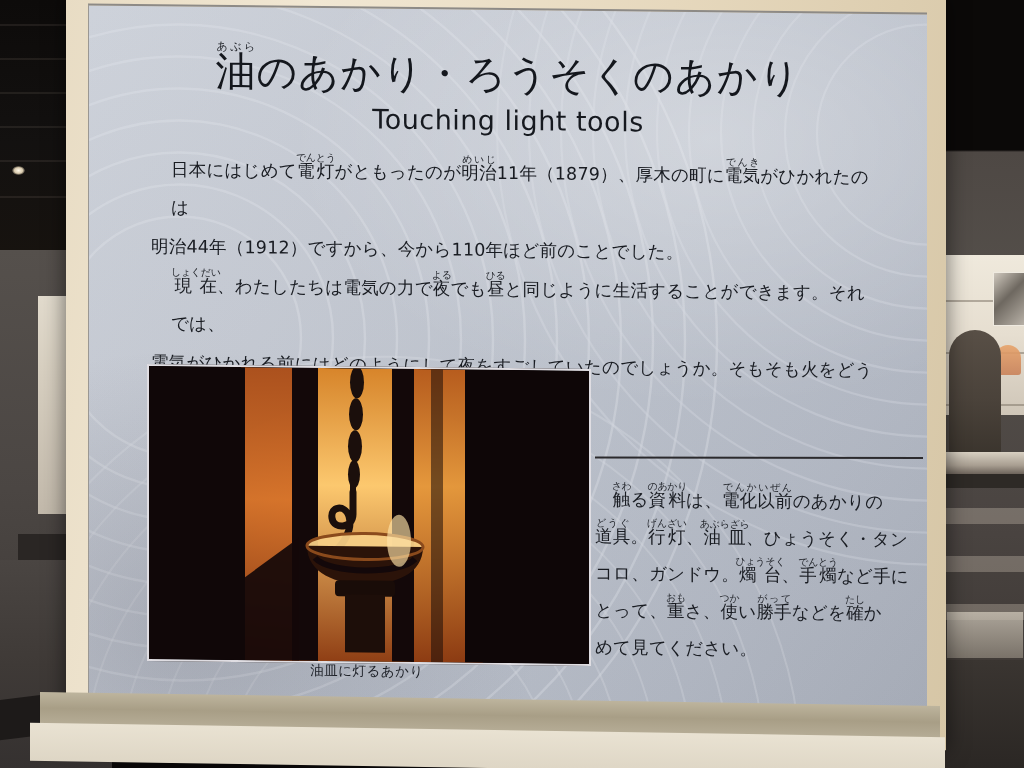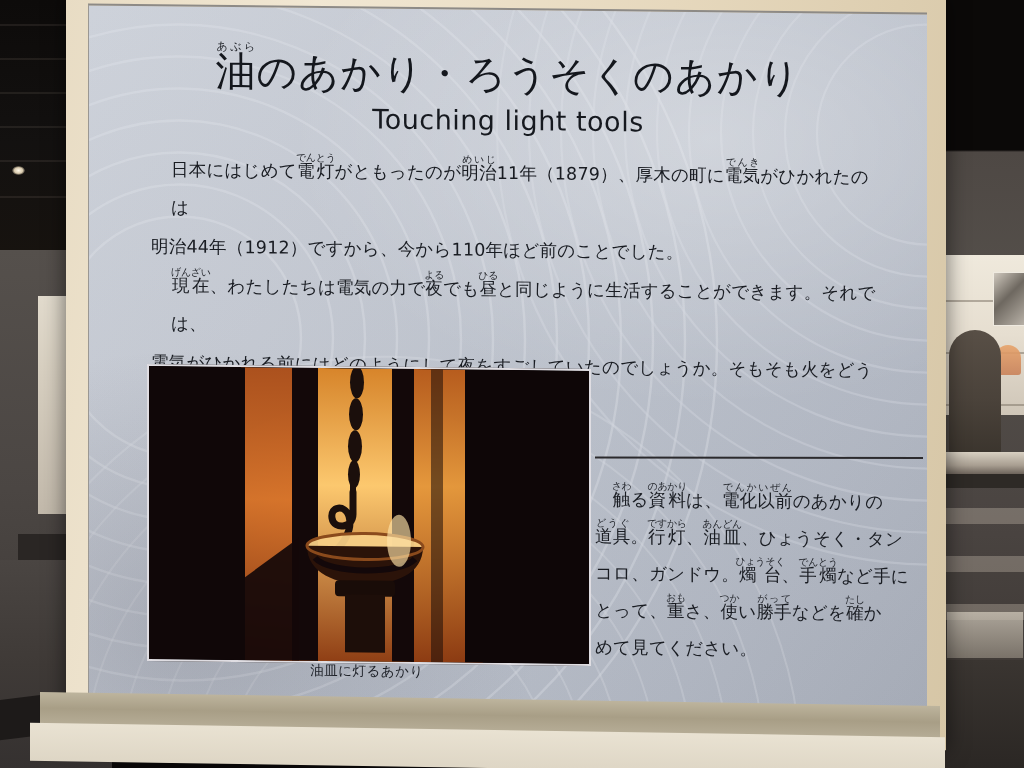--- a/index.html
+++ b/index.html
@@ -417,21 +417,21 @@
         </div>
         <div class="title-sub">Touching light tools</div>
       </div>
 
       <div class="intro">
         <p class="indent">
           日本にはじめて<ruby>電灯<rt>でんとう</rt></ruby>がともったのが<ruby>明治<rt>めいじ</rt></ruby>11年（1879）、厚木の町に<ruby>電気<rt>でんき</rt></ruby>がひかれたのは
         </p>
         <p>明治44年（1912）ですから、今から110年ほど前のことでした。</p>
         <p class="indent">
-          <ruby>現在<rt>げんざい</rt></ruby>、わたしたちは電気の力で<ruby>夜<rt>よる</rt></ruby>でも<ruby>昼<rt>ひる</rt></ruby>と同じように生活することができます。それでは、
+          <ruby>現在<rt>しょくだい</rt></ruby>、わたしたちは電気の力で<ruby>夜<rt>よる</rt></ruby>でも<ruby>昼<rt>ひる</rt></ruby>と同じように生活することができます。それでは、
         </p>
         <p>電気がひかれる前にはどのようにして夜をすごしていたのでしょうか。そもそも火をどうおこし、</p>
         <p>
           いかに<ruby>管理<rt>かんり</rt></ruby>していたのでしょうか。
         </p>
       </div>
 
       <div class="photo-box">
         <div class="photo-inner">
           <svg width="440" height="293" viewBox="0 0 440 293">
@@ -498,21 +498,21 @@
         </div>
       </div>
       <div class="photo-caption">油皿に灯るあかり</div>
 
       <div class="rule"></div>
       <div class="side-text">
         <p>
           　<ruby>触<rt>さわ</rt></ruby>る<ruby>資料<rt>のあかり</rt></ruby>は、<ruby>電化<rt>でんか</rt></ruby><ruby>以前<rt>いぜん</rt></ruby>のあかりの
         </p>
         <p>
-          <ruby>道具<rt>どうぐ</rt></ruby>。<ruby>行灯<rt>ですから</rt></ruby>、<ruby>油皿<rt>あんどん</rt></ruby>、ひょうそく・タン
+          <ruby>道具<rt>どうぐ</rt></ruby>。<ruby>行灯<rt>げんざい</rt></ruby>、<ruby>油皿<rt>あぶらざら</rt></ruby>、ひょうそく・タン
         </p>
         <p>
           コロ、ガンドウ。<ruby>燭台<rt>ひょうそく</rt></ruby>、<ruby>手燭<rt>でんとう</rt></ruby>など手に
         </p>
         <p>
           とって、<ruby>重<rt>おも</rt></ruby>さ、<ruby>使<rt>つか</rt></ruby>い<ruby>勝手<rt>がって</rt></ruby>などを<ruby>確<rt>たし</rt></ruby>か
         </p>
         <p>めて見てください。</p>
       </div>
 

